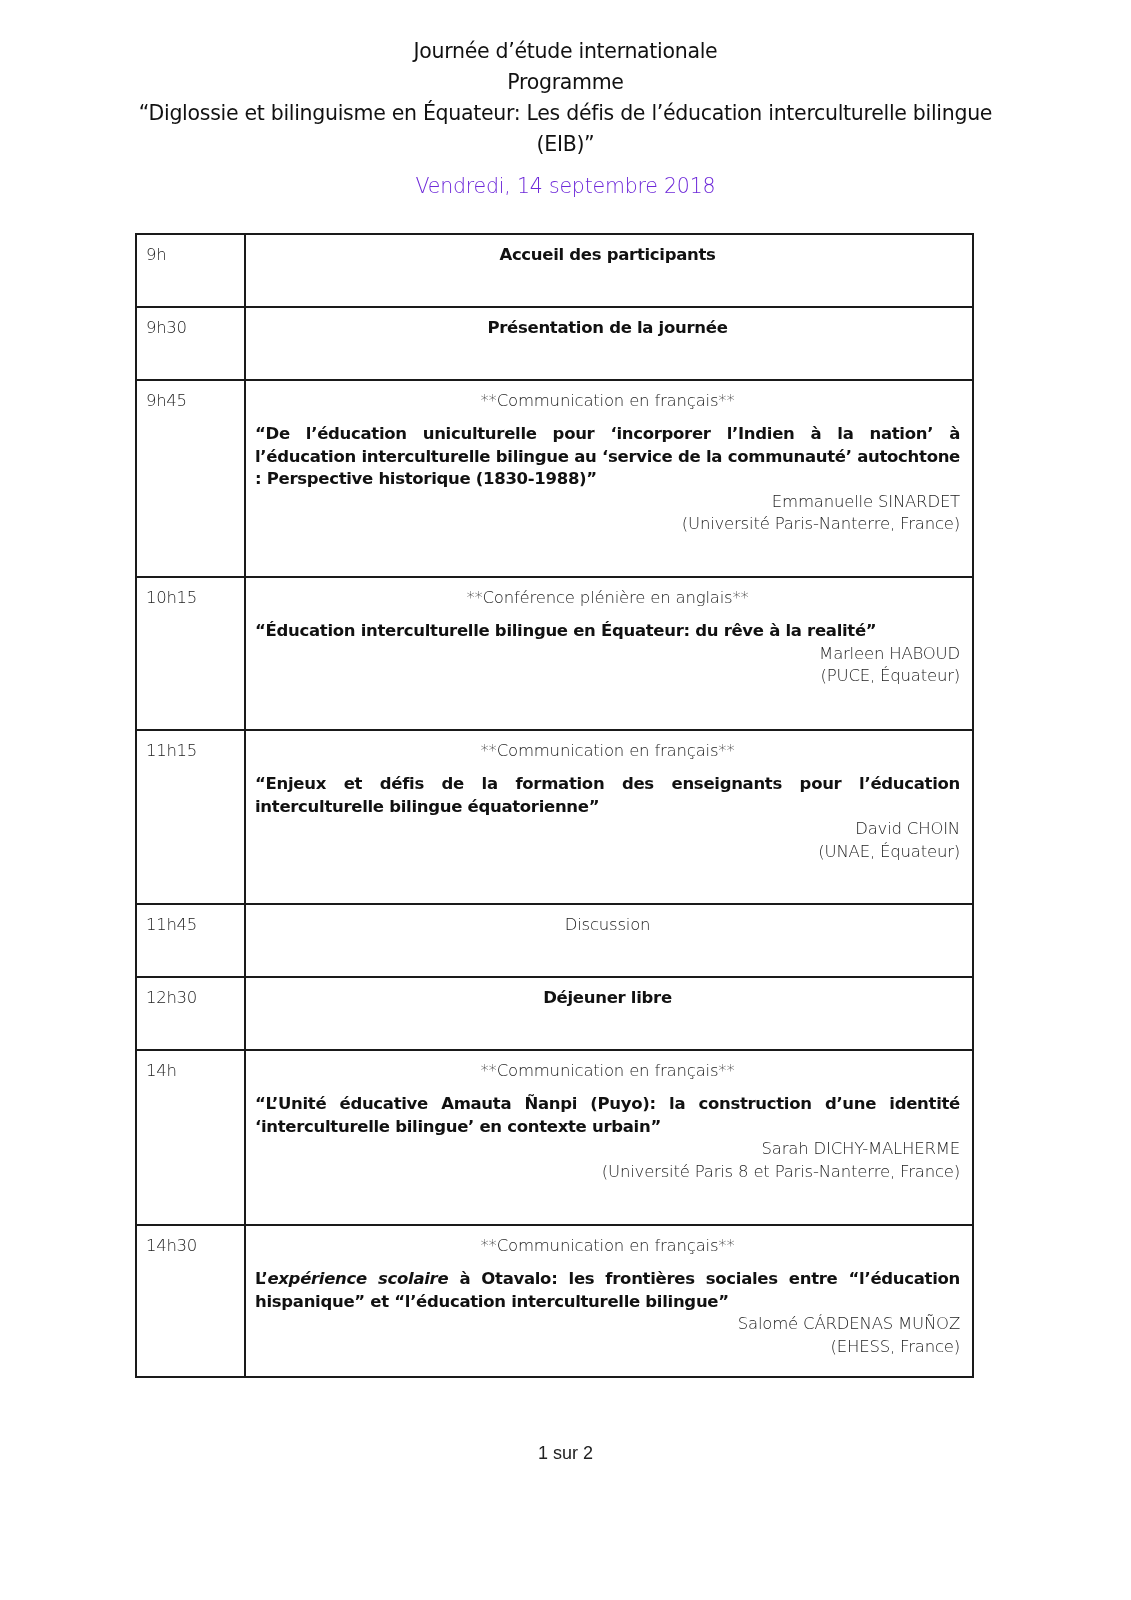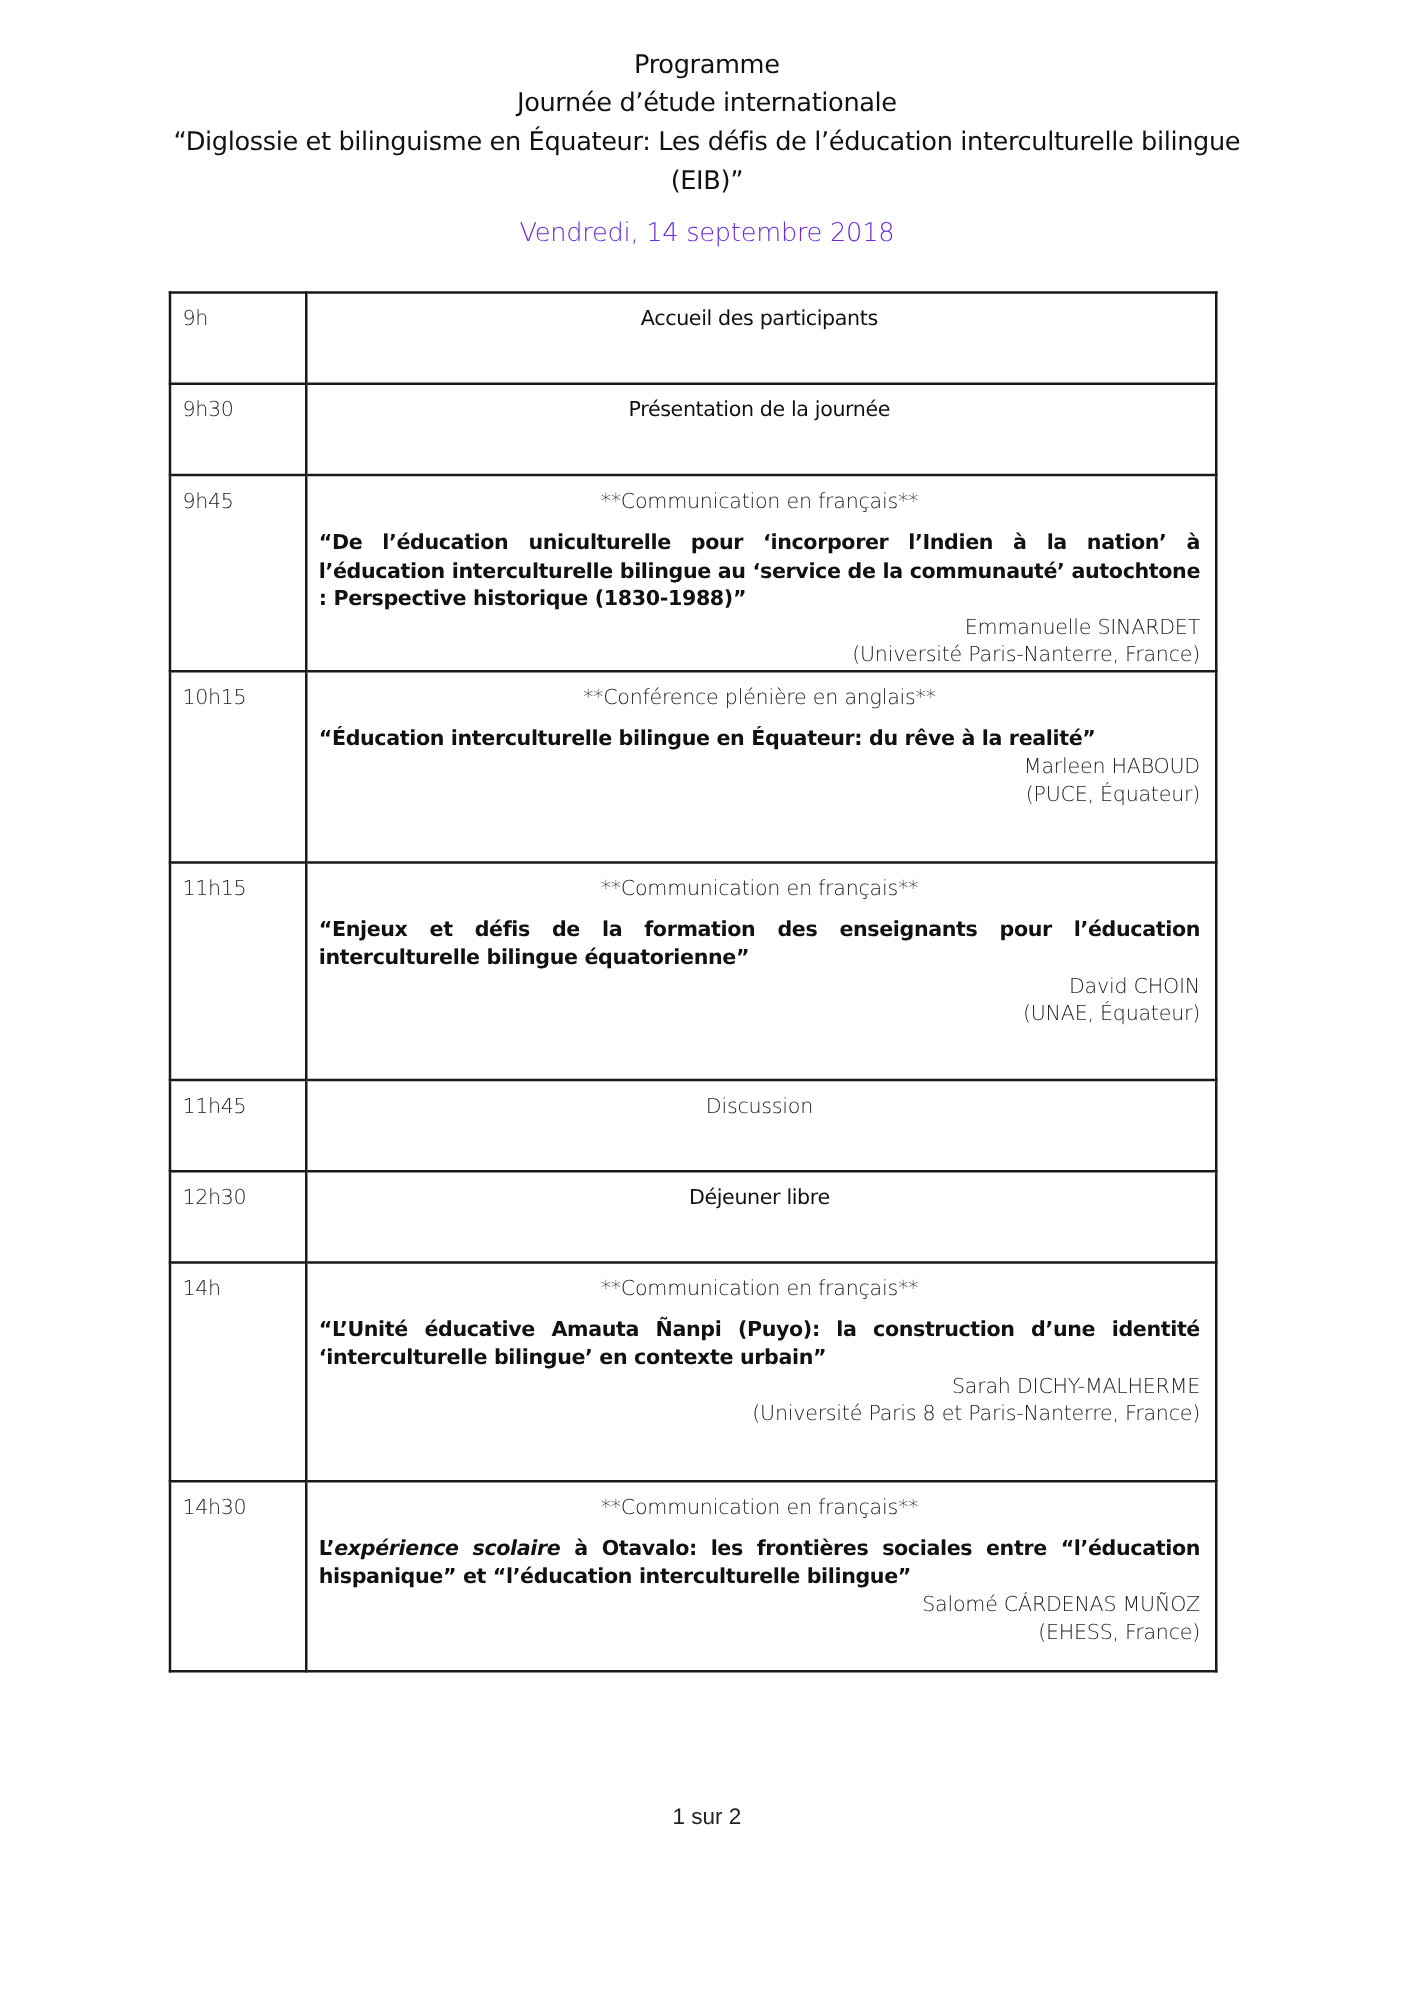--- a/index.html
+++ b/index.html
@@ -59,21 +59,21 @@
       font-size: 16.5px;
       font-weight: 300;
       color: #222;
       letter-spacing: -0.3px;
     }
     td.content {
       padding: 10px 12px 0 9px !important;
     }
     .center-bold {
       text-align: center;
-      font-weight: normal;
+      font-weight: bold;
       font-size: 16.5px;
       letter-spacing: -0.3px;
     }
     .center-light {
       text-align: center;
       font-weight: 300;
       font-size: 16.5px;
       color: #222;
       letter-spacing: -0.2px;
     }
@@ -90,42 +90,42 @@
     }
     .speaker, .affiliation {
       text-align: right;
       font-weight: 300;
       font-size: 16.5px;
       line-height: 22.5px;
       color: #222;
       letter-spacing: -0.2px;
     }
     .r-short { height: 73px; padding-left: 12px; }
-    .r-9h45 { height: 156px; }
+    .r-9h45 { height: 197px; }
     .r-10h15 { height: 153px; }
     .r-11h15 { height: 174px; }
     .r-14h { height: 175px; }
     .r-14h30 { height: 152px; }
     .footer {
       position: absolute;
       top: 1443px;
       left: 0;
       width: 1131px;
       text-align: center;
       font-family: "Liberation Sans", sans-serif;
       font-size: 18px;
       color: #222;
     }
   </style>
 </head>
 <body>
 
 <div class="header">
+  <div class="line">Journée d’étude internationale</div>
   <div class="line">Programme</div>
-  <div class="line">Journée d’étude internationale</div>
   <div class="line title-quote">“Diglossie et bilinguisme en Équateur: Les défis de l’éducation interculturelle bilingue (EIB)”</div>
   <div class="date">Vendredi, 14 septembre 2018</div>
 </div>
 
 <table class="schedule">
   <tbody>
     <tr class="r-short">
       <td class="time">9h</td>
       <td class="content">
         <div class="center-bold">Accueil des participants</div>

